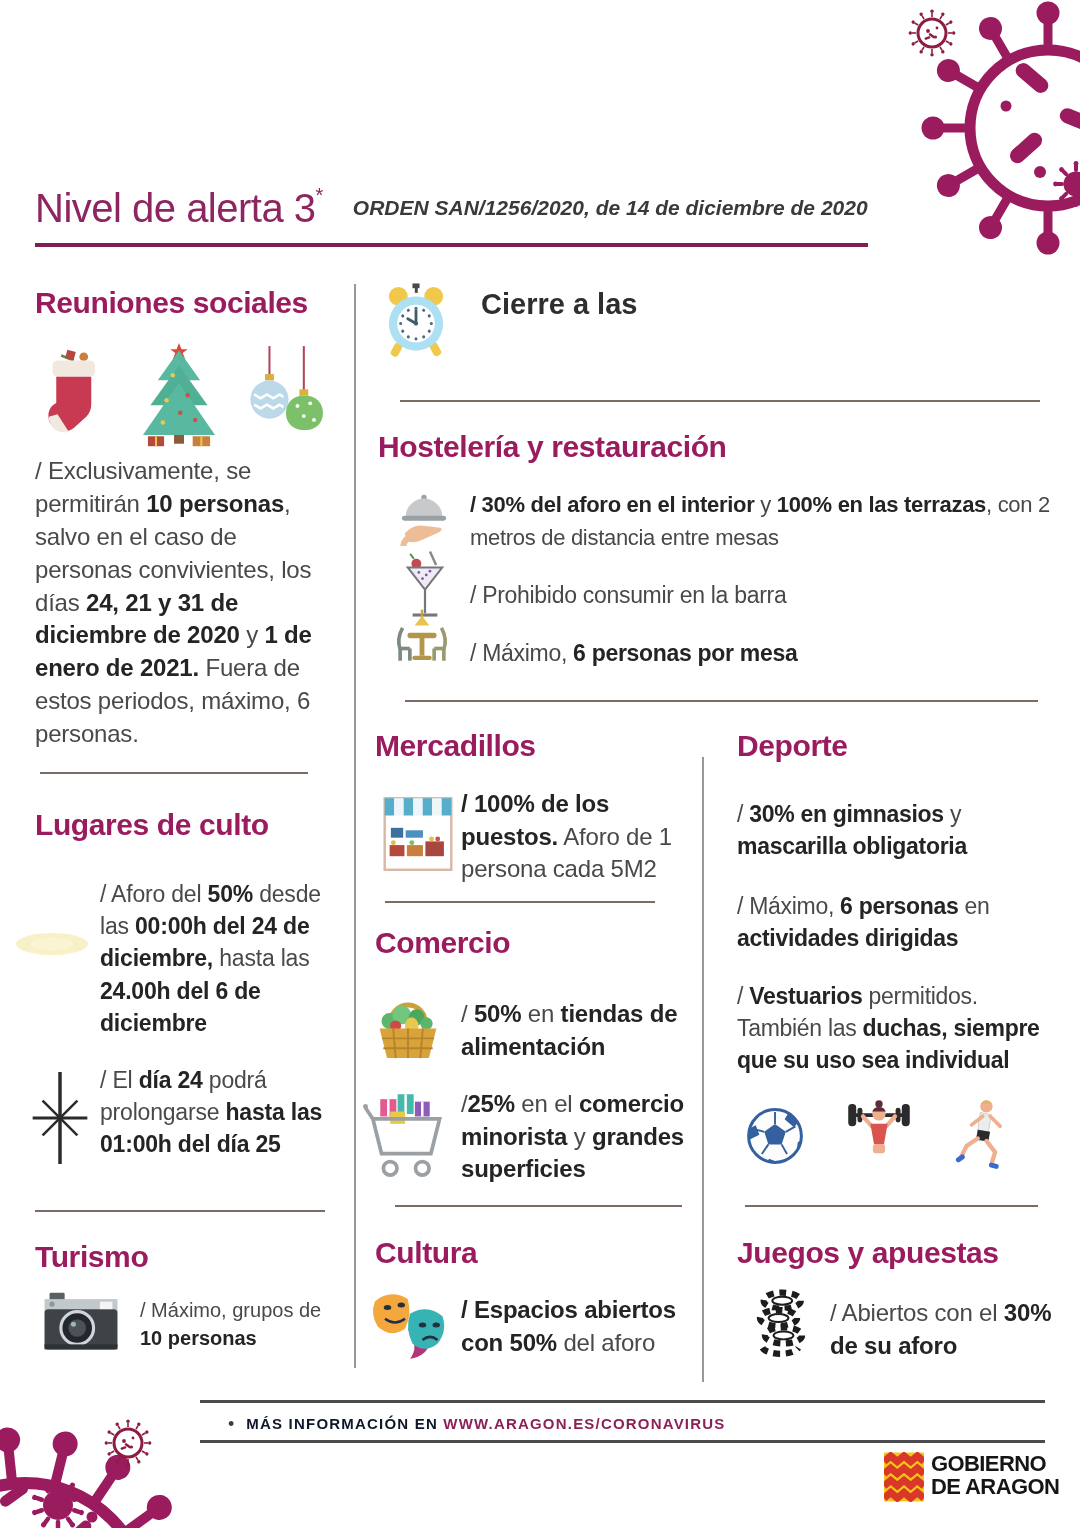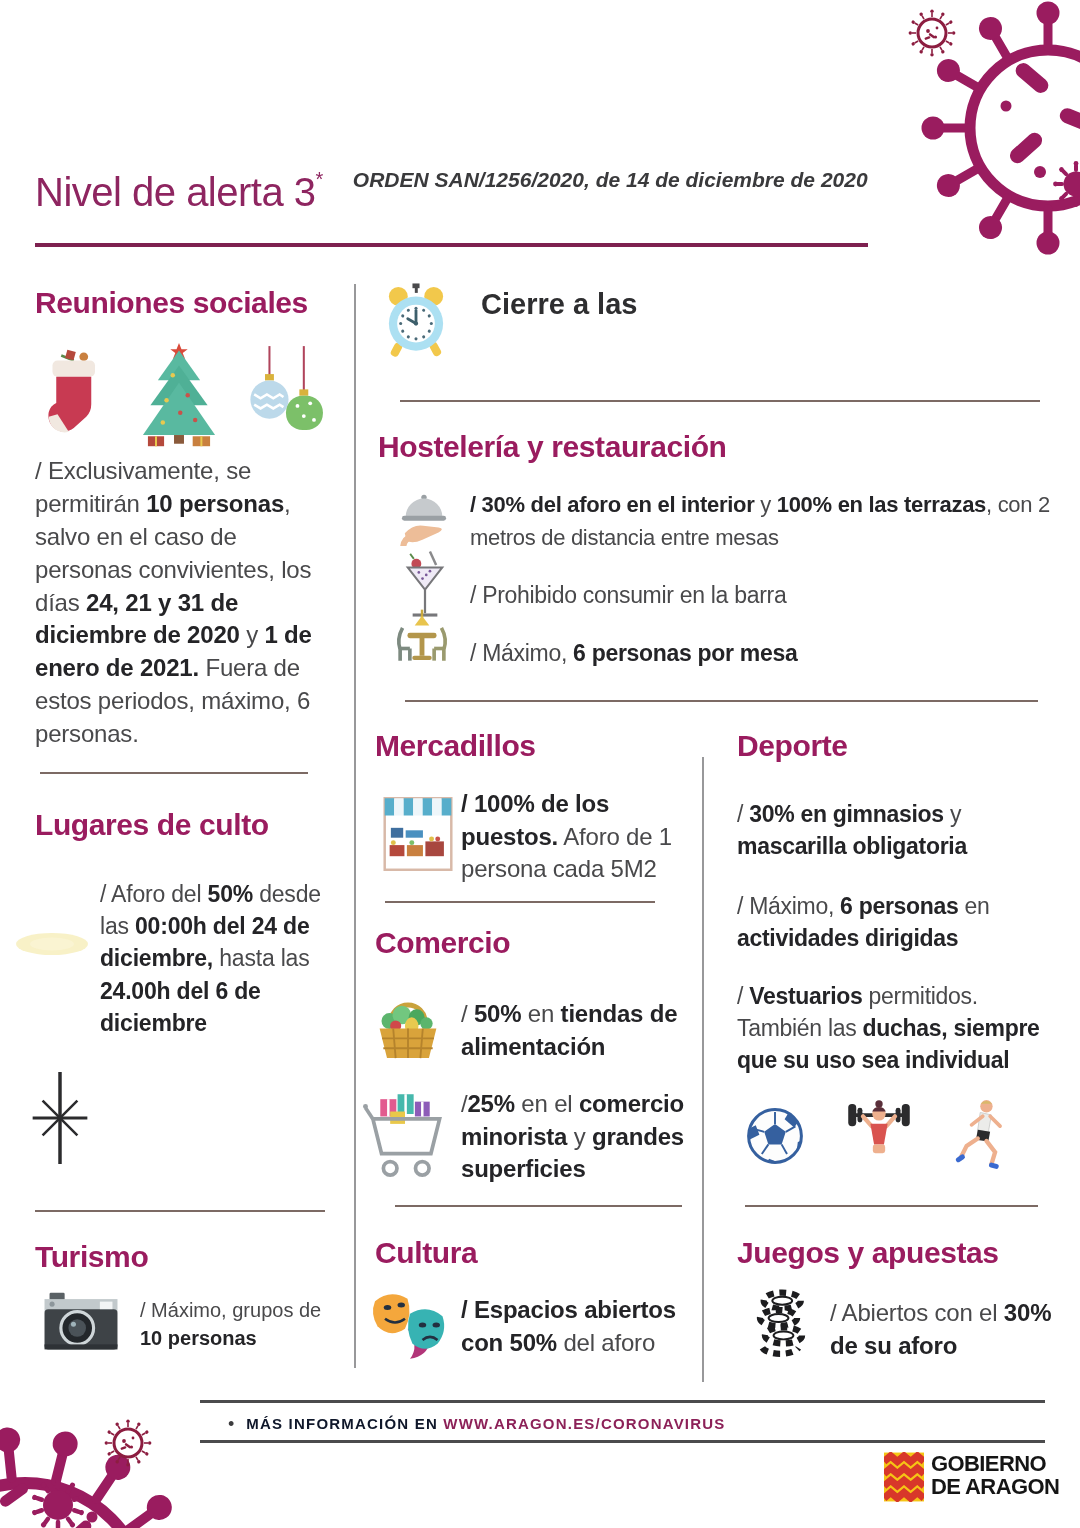--- a/index.html
+++ b/index.html
@@ -6,21 +6,21 @@
   html,body{background:#ffffff}
   body{font-family:"Liberation Sans","DejaVu Sans",sans-serif}
   .page{position:relative;width:1080px;height:1528px;background:#fff;overflow:hidden;margin:0 auto}
   .abs{position:absolute}
 
   
   .title{left:35px;top:30px;width:860px;font-size:45px;line-height:1.25;letter-spacing:-0.8px;
          font-weight:500;color:#2d2d2f}
   .title b{font-weight:800}
   .accent{color:var(--accent,#9A1C5F)}
-  .alert-row{left:35px;top:168px;display:flex;align-items:flex-start}
+  .alert-row{left:35px;top:184px;display:flex;align-items:center}
   .alert-level{font-size:40px;font-weight:400;color:#8E2560;letter-spacing:-0.5px}
   .alert-level sup{font-size:20px;vertical-align:20px}
   .order-ref{margin-left:30px;font-size:21px;font-style:italic;font-weight:700;color:#3a3a3c}
   .header-rule{left:35px;top:243px;width:833px;height:4px;background:#7E2150}
 
   
   .sec-title{font-size:30px;font-weight:800;color:var(--accent,#9A1C5F);letter-spacing:-0.4px}
   .rich{color:#49494b;font-weight:500}
   .rich b{color:#242427;font-weight:800}
   .hr{height:2px;background:#7c6a64}
@@ -184,20 +184,21 @@
     <ellipse cx="38" cy="22" rx="22" ry="6.5" fill="#faf4d2"></ellipse>
   </svg>
   <div class="abs rich culto-text" style="left:100px;top:878px;width:254px"><span>/ Aforo del </span><b>50%</b><span>  desde las </span><b>00:00h del 24 de diciembre,</b><span> hasta las </span><b>24.00h del 6 de diciembre</b></div>
 
   <svg class="abs" style="left:30px;top:1072px" width="60" height="92" viewBox="0 0 48 74">
     <line x1="24" y1="0" x2="24" y2="74" stroke="#2b2b2d" stroke-width="2.8"></line>
     <line x1="2" y1="37" x2="46" y2="37" stroke="#2b2b2d" stroke-width="2.4"></line>
     <line x1="10" y1="23" x2="38" y2="51" stroke="#2b2b2d" stroke-width="2"></line>
     <line x1="38" y1="23" x2="10" y2="51" stroke="#2b2b2d" stroke-width="2"></line>
   </svg>
+  <div class="abs rich culto-text" style="left:100px;top:1064px;width:254px"><span>/ El </span><b>día 24</b><span> podrá prolongarse </span><b>hasta las 01:00h del día 25</b></div>
 
   <div class="abs hr" style="left:35px;top:1210px;width:290px"></div>
 
   <div class="abs sec-title" style="left:35px;top:1240px">Turismo</div>
 
   <svg class="abs" style="left:42px;top:1290px" width="78" height="66" viewBox="0 0 62 52">
     <rect x="6" y="2" width="12" height="6" rx="1" fill="#5a6165"></rect>
     <rect x="2" y="7" width="58" height="10" fill="#c2c9cc"></rect>
     <rect x="2" y="15" width="58" height="32" rx="3" fill="#3e4347"></rect>
     <circle cx="28" cy="30" r="13" fill="#23272b" stroke="#cfd6d9" stroke-width="2.5"></circle>

